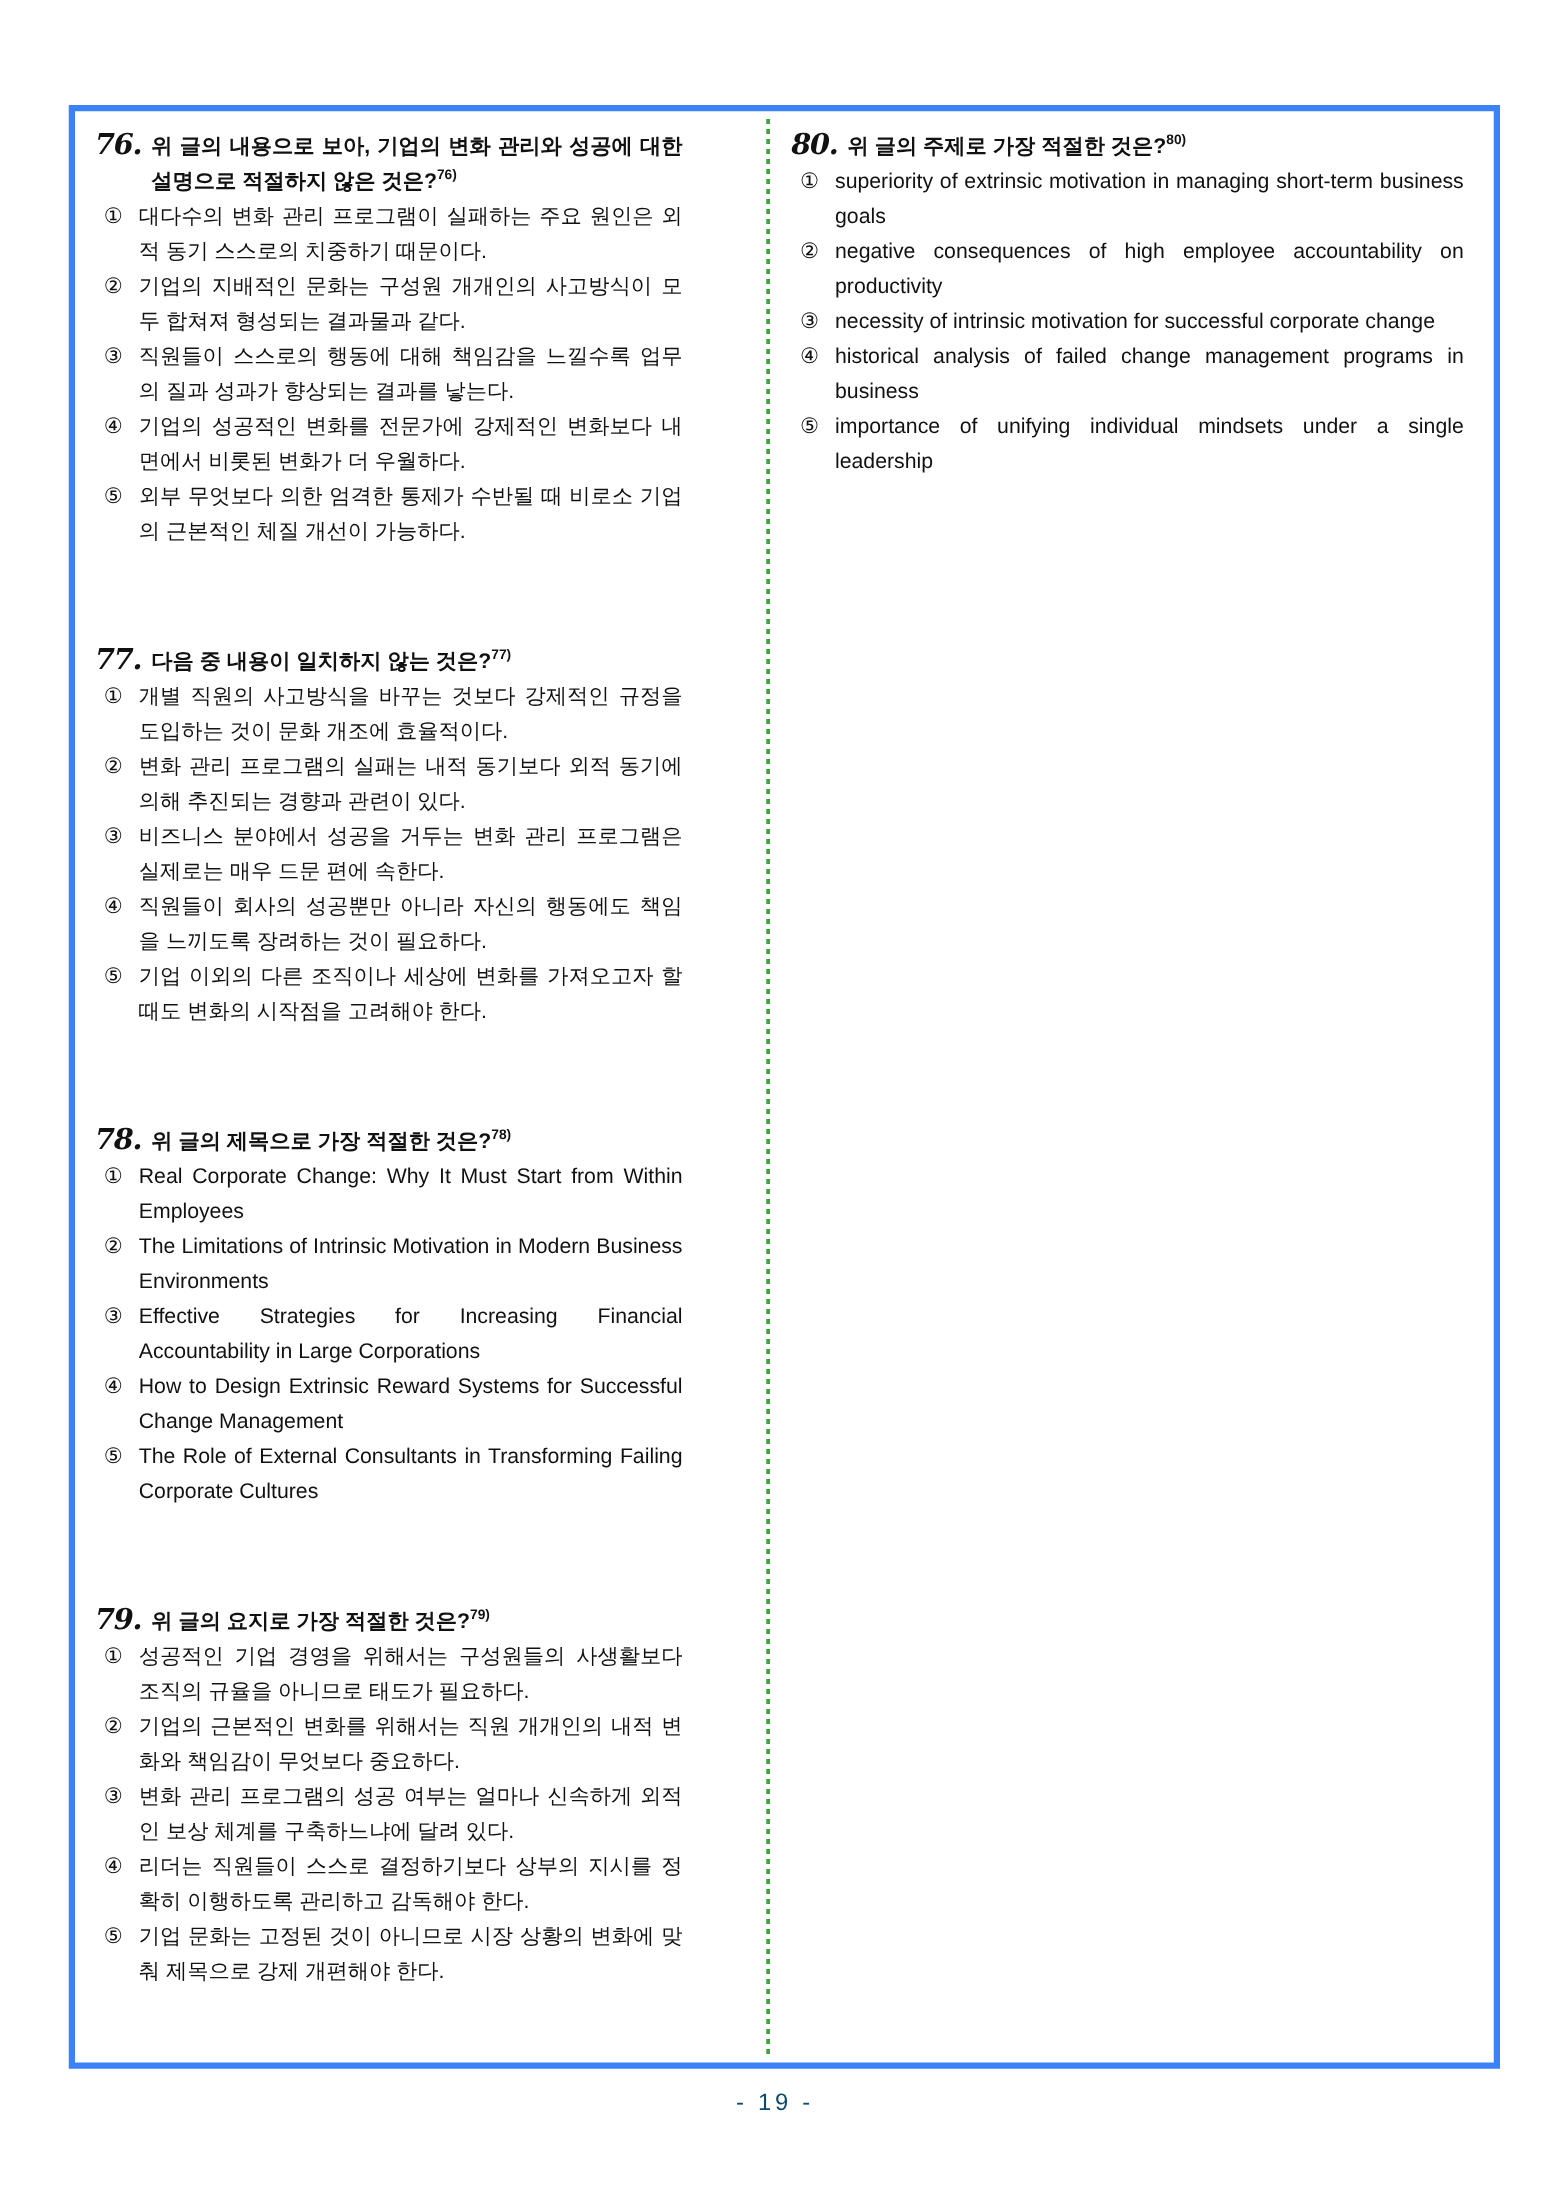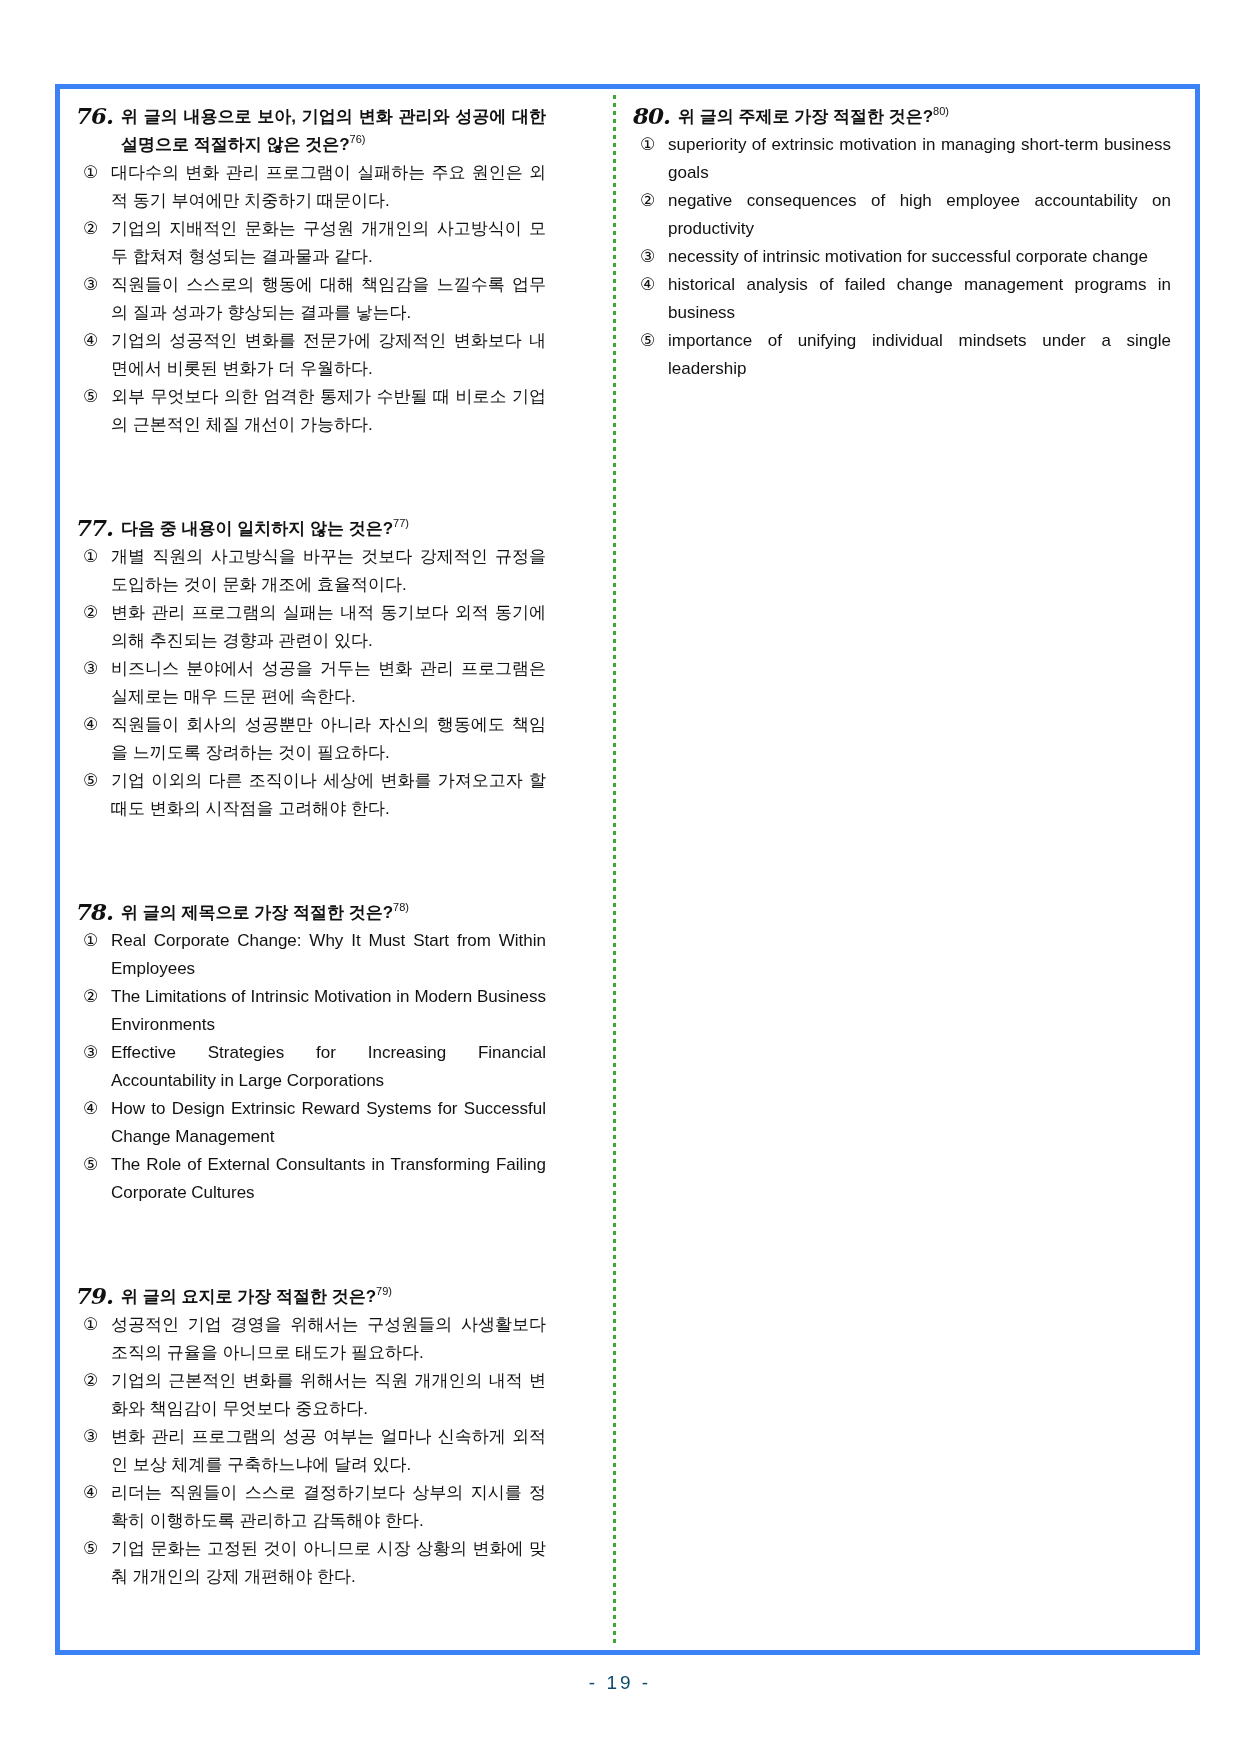--- a/index.html
+++ b/index.html
@@ -59,21 +59,21 @@
     margin-right: 8px;
     white-space: nowrap;
     flex: 0 0 auto;
   }
   .q-prompt {
     flex: 1 1 auto;
     text-align: justify;
   }
   sup.fn {
     font-size: 11px;
-    font-weight: normal;
+    font-weight: bold;
     line-height: 0;
     vertical-align: super;
   }
   ul.options {
     list-style: none;
     margin: 0;
     padding: 0;
     font-size: 17px;
     line-height: 28px;
   }
@@ -109,21 +109,21 @@
     <div class="divider"></div>
 
     <div class="col col-left">
 
       <div class="question">
         <div class="q-header">
           <span class="q-num">76.</span>
           <span class="q-prompt"><span>위 글의 내용으로 보아, 기업의 변화 관리와 성공에 대한 설명으로 적절하지 않은 것은?</span><sup class="fn">76)</sup></span>
         </div>
         <ul class="options">
-          <li class="option"><span class="marker">①</span><span>대다수의 변화 관리 프로그램이 실패하는 주요 원인은 외적 동기 부여에만 치중하기 때문이다.</span></li>
+          <li class="option"><span class="marker">①</span><span>대다수의 변화 관리 프로그램이 실패하는 주요 원인은 외적 동기 스스로의 치중하기 때문이다.</span></li>
           <li class="option"><span class="marker">②</span><span>기업의 지배적인 문화는 구성원 개개인의 사고방식이 모두 합쳐져 형성되는 결과물과 같다.</span></li>
           <li class="option"><span class="marker">③</span><span>직원들이 스스로의 행동에 대해 책임감을 느낄수록 업무의 질과 성과가 향상되는 결과를 낳는다.</span></li>
           <li class="option"><span class="marker">④</span><span>기업의 성공적인 변화를 전문가에 강제적인 변화보다 내면에서 비롯된 변화가 더 우월하다.</span></li>
           <li class="option"><span class="marker">⑤</span><span>외부 무엇보다 의한 엄격한 통제가 수반될 때 비로소 기업의 근본적인 체질 개선이 가능하다.</span></li>
         </ul>
       </div>
 
       <div class="question">
         <div class="q-header">
           <span class="q-num">77.</span>
@@ -155,21 +155,21 @@
       <div class="question">
         <div class="q-header">
           <span class="q-num">79.</span>
           <span class="q-prompt"><span>위 글의 요지로 가장 적절한 것은?</span><sup class="fn">79)</sup></span>
         </div>
         <ul class="options">
           <li class="option"><span class="marker">①</span><span>성공적인 기업 경영을 위해서는 구성원들의 사생활보다 조직의 규율을 아니므로 태도가 필요하다.</span></li>
           <li class="option"><span class="marker">②</span><span>기업의 근본적인 변화를 위해서는 직원 개개인의 내적 변화와 책임감이 무엇보다 중요하다.</span></li>
           <li class="option"><span class="marker">③</span><span>변화 관리 프로그램의 성공 여부는 얼마나 신속하게 외적인 보상 체계를 구축하느냐에 달려 있다.</span></li>
           <li class="option"><span class="marker">④</span><span>리더는 직원들이 스스로 결정하기보다 상부의 지시를 정확히 이행하도록 관리하고 감독해야 한다.</span></li>
-          <li class="option"><span class="marker">⑤</span><span>기업 문화는 고정된 것이 아니므로 시장 상황의 변화에 맞춰 개개인의 강제 개편해야 한다.</span></li>
+          <li class="option"><span class="marker">⑤</span><span>기업 문화는 고정된 것이 아니므로 시장 상황의 변화에 맞춰 제목으로 강제 개편해야 한다.</span></li>
         </ul>
       </div>
 
     </div>
 
     <div class="col col-right">
 
       <div class="question">
         <div class="q-header">
           <span class="q-num">80.</span>

